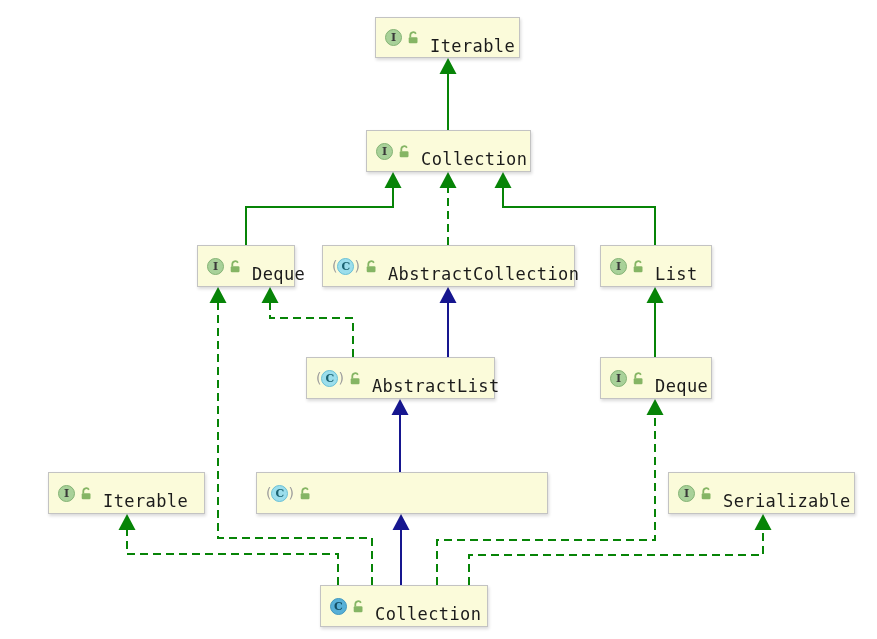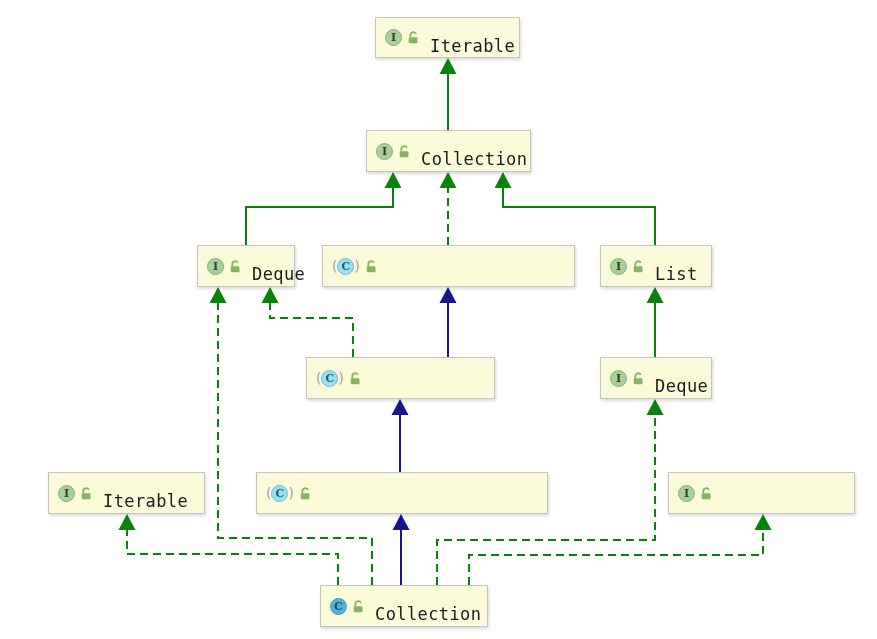--- a/index.html
+++ b/index.html
@@ -140,20 +140,21 @@
           <span class="paren">(</span>
           <span class="badge abstract">C</span>
           <span class="paren">)</span>
           <span class="lock">
             <svg width="14" height="15" viewBox="0 0 14 15">
               <path d="M4.3 7.4 V5.2 a3 3 0 0 1 5.6-1.5" fill="none" stroke="#85B564" stroke-width="1.8"></path>
               <rect x="2.7" y="7.2" width="8.8" height="6" rx="1.2" fill="#85B564"></rect>
             </svg>
           </span>
         </span>
+        <span class="label">AbstractCollection</span>
       </div>
       <div class="node" style="left: 600px; top: 245px; width: 112px; height: 42px;">
         <span class="icons">
           <span class="badge interface">I</span>
           <span class="lock">
             <svg width="14" height="15" viewBox="0 0 14 15">
               <path d="M4.3 7.4 V5.2 a3 3 0 0 1 5.6-1.5" fill="none" stroke="#85B564" stroke-width="1.8"></path>
               <rect x="2.7" y="7.2" width="8.8" height="6" rx="1.2" fill="#85B564"></rect>
             </svg>
           </span>
@@ -165,20 +166,21 @@
           <span class="paren">(</span>
           <span class="badge abstract">C</span>
           <span class="paren">)</span>
           <span class="lock">
             <svg width="14" height="15" viewBox="0 0 14 15">
               <path d="M4.3 7.4 V5.2 a3 3 0 0 1 5.6-1.5" fill="none" stroke="#85B564" stroke-width="1.8"></path>
               <rect x="2.7" y="7.2" width="8.8" height="6" rx="1.2" fill="#85B564"></rect>
             </svg>
           </span>
         </span>
+        <span class="label">AbstractList</span>
       </div>
       <div class="node" style="left: 600px; top: 357px; width: 112px; height: 42px;">
         <span class="icons">
           <span class="badge interface">I</span>
           <span class="lock">
             <svg width="14" height="15" viewBox="0 0 14 15">
               <path d="M4.3 7.4 V5.2 a3 3 0 0 1 5.6-1.5" fill="none" stroke="#85B564" stroke-width="1.8"></path>
               <rect x="2.7" y="7.2" width="8.8" height="6" rx="1.2" fill="#85B564"></rect>
             </svg>
           </span>
@@ -213,20 +215,21 @@
       <div class="node" style="left: 668px; top: 472px; width: 187px; height: 42px;">
         <span class="icons">
           <span class="badge interface">I</span>
           <span class="lock">
             <svg width="14" height="15" viewBox="0 0 14 15">
               <path d="M4.3 7.4 V5.2 a3 3 0 0 1 5.6-1.5" fill="none" stroke="#85B564" stroke-width="1.8"></path>
               <rect x="2.7" y="7.2" width="8.8" height="6" rx="1.2" fill="#85B564"></rect>
             </svg>
           </span>
         </span>
+        <span class="label">Serializable</span>
       </div>
       <div class="node" style="left: 320px; top: 585px; width: 168px; height: 42px;">
         <span class="icons">
           <span class="badge class">C</span>
           <span class="lock">
             <svg width="14" height="15" viewBox="0 0 14 15">
               <path d="M4.3 7.4 V5.2 a3 3 0 0 1 5.6-1.5" fill="none" stroke="#85B564" stroke-width="1.8"></path>
               <rect x="2.7" y="7.2" width="8.8" height="6" rx="1.2" fill="#85B564"></rect>
             </svg>
           </span>

